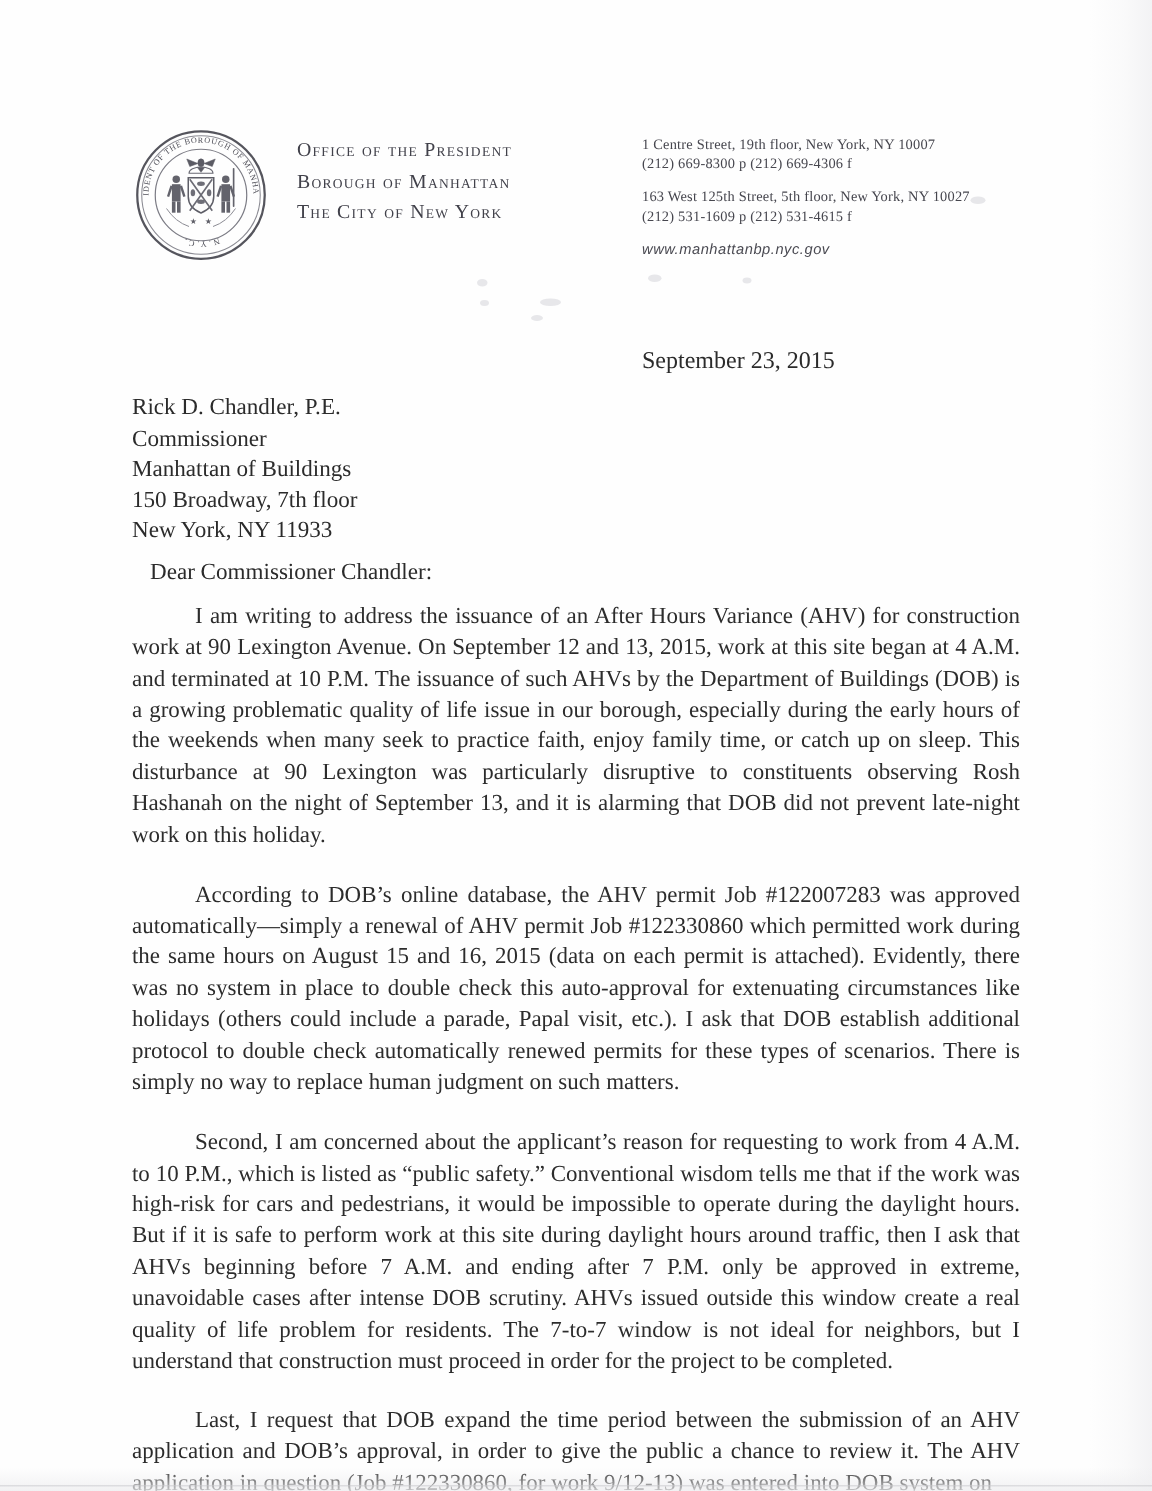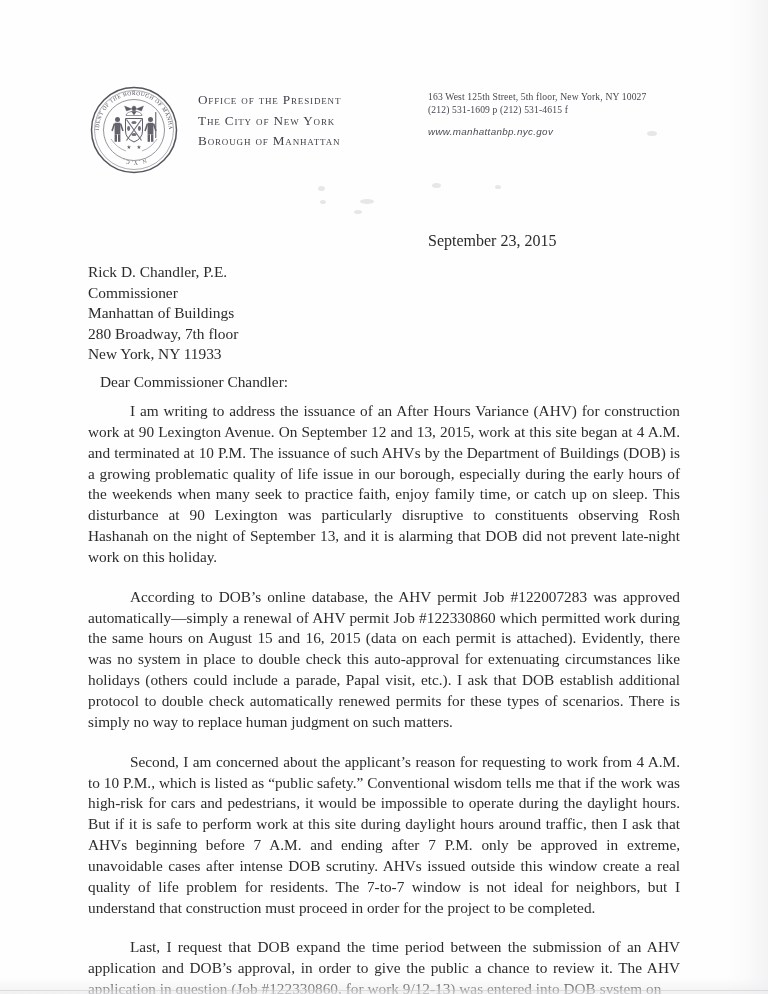--- a/index.html
+++ b/index.html
@@ -236,40 +236,44 @@
           <text x="51" y="65">★</text>
         </g>
 
         <path d="M23 55 q6 9 15 12" fill="none" stroke="#7e7e87" stroke-width="0.6"></path>
         <path d="M69 55 q-6 9 -15 12" fill="none" stroke="#7e7e87" stroke-width="0.6"></path>
       </svg>
     </div>
 
     <div class="lh-titles">
       <div class="lh-line">Office of the President</div>
+      <div class="lh-line">Borough of Manhattan</div>
       <div class="lh-line">The City of New York</div>
-      <div class="lh-line">Borough of Manhattan</div>
     </div>
 
     <div class="lh-contact">
+      <div class="contact-block">
+        <div class="contact-line">1 Centre Street, 19th floor, New York, NY  10007</div>
+        <div class="contact-line">(212) 669-8300 p   (212) 669-4306 f</div>
+      </div>
       <div class="contact-block">
         <div class="contact-line">163 West 125th Street, 5th floor,  New York, NY  10027</div>
         <div class="contact-line">(212) 531-1609 p   (212) 531-4615 f</div>
       </div>
       <div class="contact-web">www.manhattanbp.nyc.gov</div>
     </div>
   </div>
 
   <div class="letter-date">September 23, 2015</div>
 
   <div class="recipient">
     <div class="recipient-line">Rick D. Chandler, P.E.</div>
     <div class="recipient-line">Commissioner</div>
     <div class="recipient-line">Manhattan of Buildings</div>
-    <div class="recipient-line">280 Broadway, 7th floor</div>
+    <div class="recipient-line">150 Broadway, 7th floor</div>
     <div class="recipient-line">New York, NY 11933</div>
   </div>
 
   <div class="salutation">Dear Commissioner Chandler:</div>
 
   <div class="body-copy">
     <p class="para">I am writing to address the issuance of an After Hours Variance (AHV) for construction work at 90 Lexington Avenue. On September 12 and 13, 2015, work at this site began at 4 A.M. and terminated at 10 P.M. The issuance of such AHVs by the Department of Buildings (DOB) is a growing problematic quality of life issue in our borough, especially during the early hours of the weekends when many seek to practice faith, enjoy family time, or catch up on sleep. This disturbance at 90 Lexington was particularly disruptive to constituents observing Rosh Hashanah on the night of September 13, and it is alarming that DOB did not prevent late-night work on this holiday.</p>
     <p class="para">According to DOB’s online database, the AHV permit Job #122007283 was approved automatically—simply a renewal of AHV permit Job #122330860 which permitted work during the same hours on August 15 and 16, 2015 (data on each permit is attached). Evidently, there was no system in place to double check this auto-approval for extenuating circumstances like holidays (others could include a parade, Papal visit, etc.). I ask that DOB establish additional protocol to double check automatically renewed permits for these types of scenarios. There is simply no way to replace human judgment on such matters.</p>
     <p class="para">Second, I am concerned about the applicant’s reason for requesting to work from 4 A.M. to 10 P.M., which is listed as “public safety.” Conventional wisdom tells me that if the work was high-risk for cars and pedestrians, it would be impossible to operate during the daylight hours. But if it is safe to perform work at this site during daylight hours around traffic, then I ask that AHVs beginning before 7 A.M. and ending after 7 P.M. only be approved in extreme, unavoidable cases after intense DOB scrutiny. AHVs issued outside this window create a real quality of life problem for residents. The 7-to-7 window is not ideal for neighbors, but I understand that construction must proceed in order for the project to be completed.</p>
     <p class="para">Last, I request that DOB expand the time period between the submission of an AHV application and DOB’s approval, in order to give the public a chance to review it. The AHV application in question (Job #122330860, for work 9/12-13) was entered into DOB system on</p>

